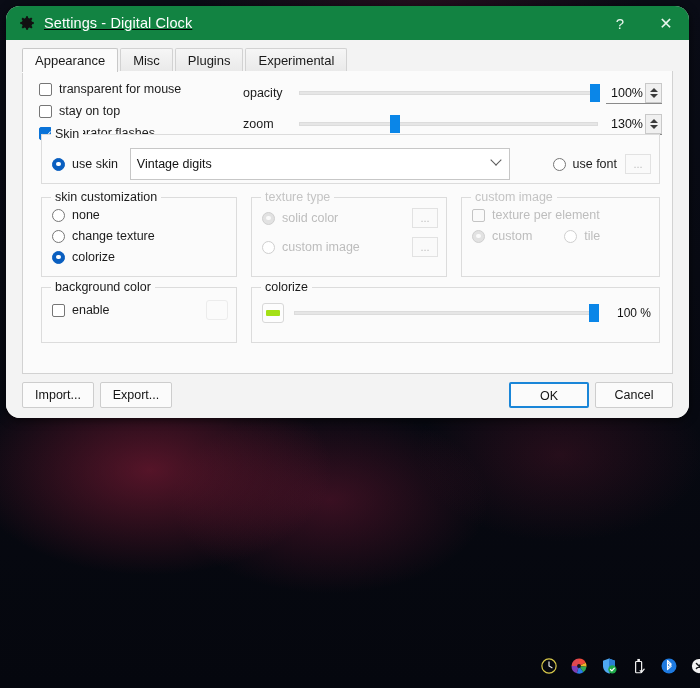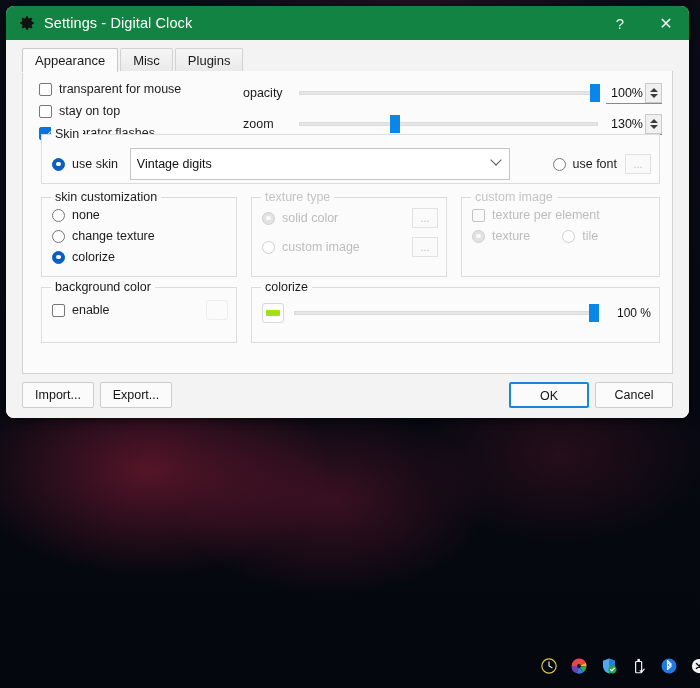--- a/index.html
+++ b/index.html
@@ -20,23 +20,24 @@
       radial-gradient(ellipse 200px 120px at 560px 455px, rgba(110,25,50,.30), rgba(10,8,20,0) 72%),
       radial-gradient(ellipse 300px 120px at 420px 12px, rgba(90,20,45,.35), rgba(8,8,16,0) 75%),
       linear-gradient(#0a0c16, #05070e);
   }
 
   
   .window {
     position: absolute; left: 6px; top: 6px;
     width: 683px; height: 412px;
     background: #f1f1f1;
-    border-radius: 8px;
+    border-radius: 14px;
     box-shadow: 0 2px 10px rgba(0,0,0,.6);
     overflow: hidden;
+    text-decoration: underline;
   }
   .titlebar {
     height: 34px; background: #128342;
     display: flex; align-items: center;
     position: relative;
   }
   .gear-icon { margin-left: 12px; width: 18px; height: 18px; display:block; }
   .title-text {
     color: #ffffff; font-size: 14.5px; margin-left: 8px;
     letter-spacing: .1px; white-space: nowrap;
@@ -267,20 +268,21 @@
         <div class="tb-btn close">✕</div>
       </div>
     </div>
 
     <div class="client">
 
       <div class="tabbar">
         <div class="tab active">Appearance</div>
         <div class="tab">Misc</div>
         <div class="tab">Plugins</div>
+        <div class="tab">Experimental</div>
       </div>
 
       <div class="panel">
 
         <div class="topchecks">
           <div class="row">
             <span class="cb"></span>
             <span class="lbl">transparent for mouse</span>
           </div>
           <div class="row">
@@ -379,21 +381,21 @@
 
         <div class="group dim" id="g-customimg">
           <span class="gtitle">custom image</span>
           <div class="gbody">
             <div class="row" style="">
               <span class="cb disabled"></span>
               <span class="lbl dim">texture per element</span>
             </div>
             <div class="row">
               <span class="rb disabled checked"></span>
-              <span class="lbl dim">texture</span>
+              <span class="lbl dim">custom</span>
               <span style="width:32px"></span>
               <span class="rb disabled"></span>
               <span class="lbl dim">tile</span>
             </div>
           </div>
         </div>
 
         <div class="group" id="g-bgcolor">
           <span class="gtitle">background color</span>
           <div class="gbody">

